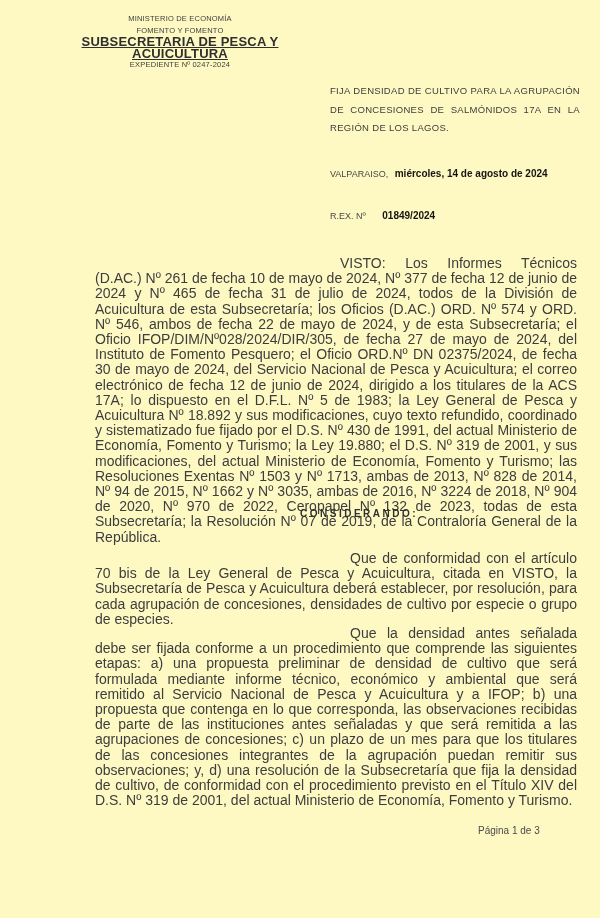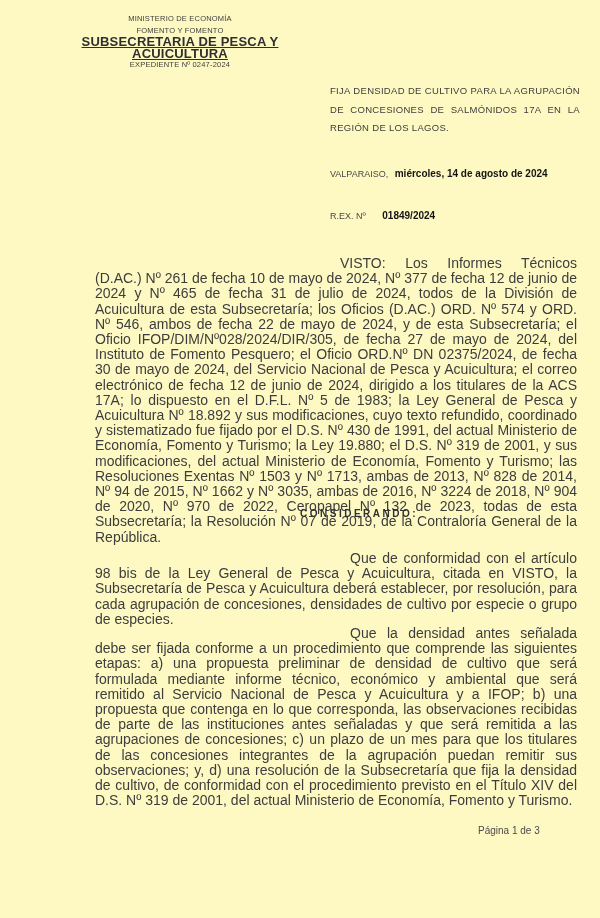--- a/index.html
+++ b/index.html
@@ -128,18 +128,18 @@
 
   <div class="rex-line">
     <span>R.EX. Nº</span>
     <span class="rex-number">01849/2024</span>
   </div>
 
   <div class="body-para visto-para">VISTO: Los Informes Técnicos (D.AC.) Nº 261 de fecha 10 de mayo de 2024, Nº 377 de fecha 12 de junio de 2024 y Nº 465 de fecha 31 de julio de 2024, todos de la División de Acuicultura de esta Subsecretaría; los Oficios (D.AC.) ORD. Nº 574 y ORD. Nº 546, ambos de fecha 22 de mayo de 2024, y de esta Subsecretaría; el Oficio IFOP/DIM/Nº028/2024/DIR/305, de fecha 27 de mayo de 2024, del Instituto de Fomento Pesquero; el Oficio ORD.Nº DN 02375/2024, de fecha 30 de mayo de 2024, del Servicio Nacional de Pesca y Acuicultura; el correo electrónico de fecha 12 de junio de 2024, dirigido a los titulares de la ACS 17A; lo dispuesto en el D.F.L. Nº 5 de 1983; la Ley General de Pesca y Acuicultura Nº 18.892 y sus modificaciones, cuyo texto refundido, coordinado y sistematizado fue fijado por el D.S. Nº 430 de 1991, del actual Ministerio de Economía, Fomento y Turismo; la Ley 19.880; el D.S. Nº 319 de 2001, y sus modificaciones, del actual Ministerio de Economía, Fomento y Turismo; las Resoluciones Exentas Nº 1503 y Nº 1713, ambas de 2013, Nº 828 de 2014, Nº 94 de 2015, Nº 1662 y Nº 3035, ambas de 2016, Nº 3224 de 2018, Nº 904 de 2020, Nº 970 de 2022, Ceropapel Nº 132 de 2023, todas de esta Subsecretaría; la Resolución Nº 07 de 2019, de la Contraloría General de la República.</div>
 
   <div class="considerando-heading">CONSIDERANDO:</div>
 
-  <div class="body-para cons-para-1">Que de conformidad con el artículo 98 bis de la Ley General de Pesca y Acuicultura, citada en VISTO, la Subsecretaría de Pesca y Acuicultura deberá establecer, por resolución, para cada agrupación de concesiones, densidades de cultivo por especie o grupo de especies.</div>
+  <div class="body-para cons-para-1">Que de conformidad con el artículo 70 bis de la Ley General de Pesca y Acuicultura, citada en VISTO, la Subsecretaría de Pesca y Acuicultura deberá establecer, por resolución, para cada agrupación de concesiones, densidades de cultivo por especie o grupo de especies.</div>
   <div class="body-para cons-para-2">Que la densidad antes señalada debe ser fijada conforme a un procedimiento que comprende las siguientes etapas: a) una propuesta preliminar de densidad de cultivo que será formulada mediante informe técnico, económico y ambiental que será remitido al Servicio Nacional de Pesca y Acuicultura y a IFOP; b) una propuesta que contenga en lo que corresponda, las observaciones recibidas de parte de las instituciones antes señaladas y que será remitida a las agrupaciones de concesiones; c) un plazo de un mes para que los titulares de las concesiones integrantes de la agrupación puedan remitir sus observaciones; y, d) una resolución de la Subsecretaría que fija la densidad de cultivo, de conformidad con el procedimiento previsto en el Título XIV del D.S. Nº 319 de 2001, del actual Ministerio de Economía, Fomento y Turismo.</div>
 
   <div class="page-footer">Página 1 de 3</div>
 
 </div>
 
 </body></html>

